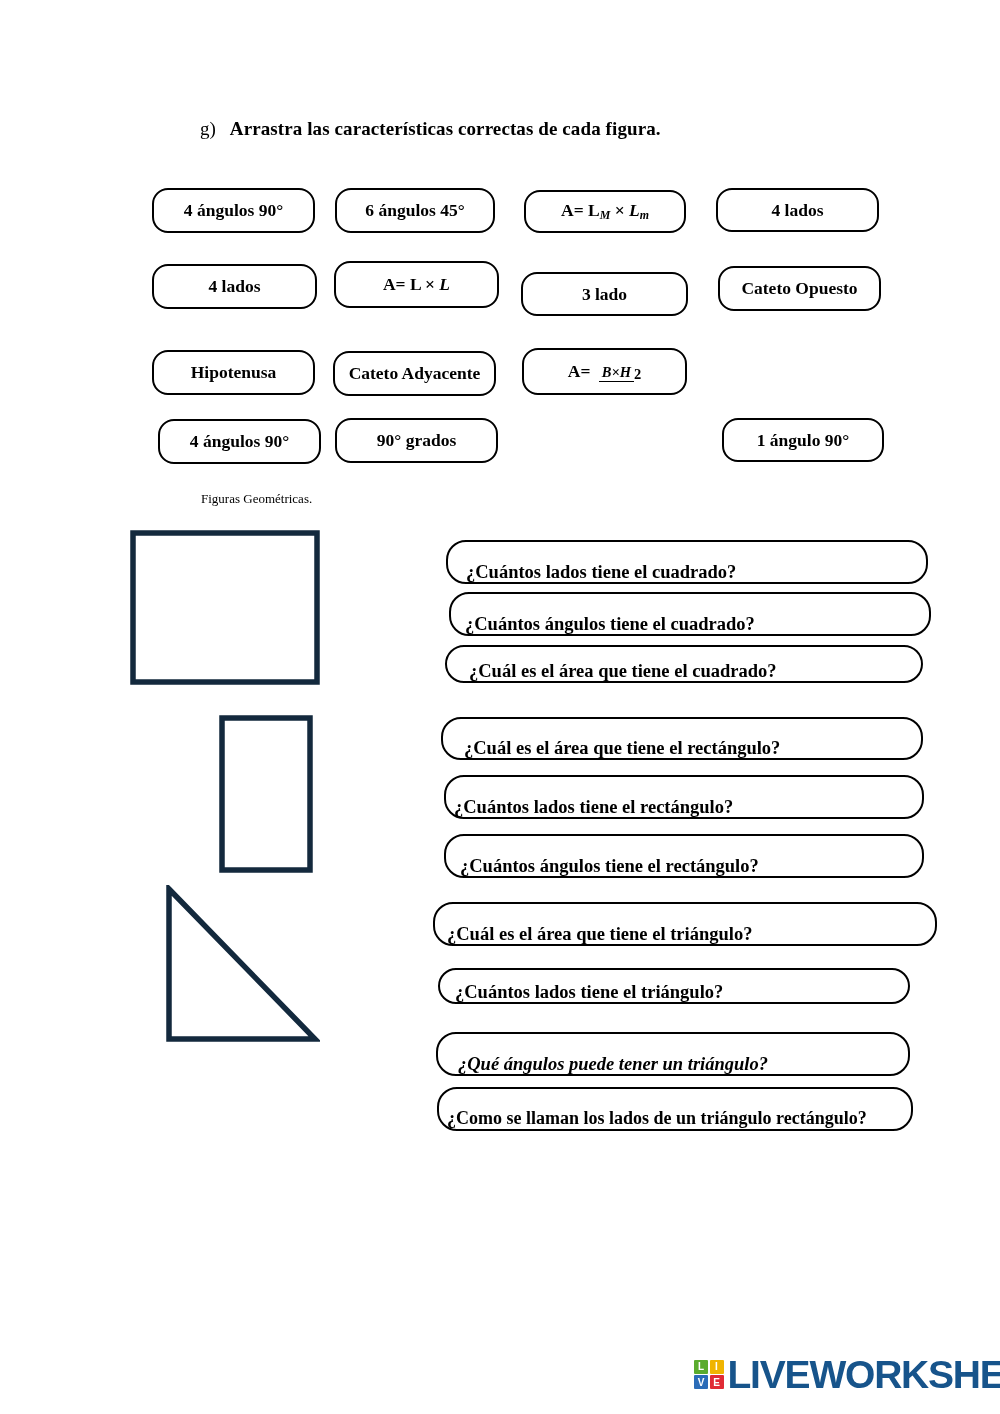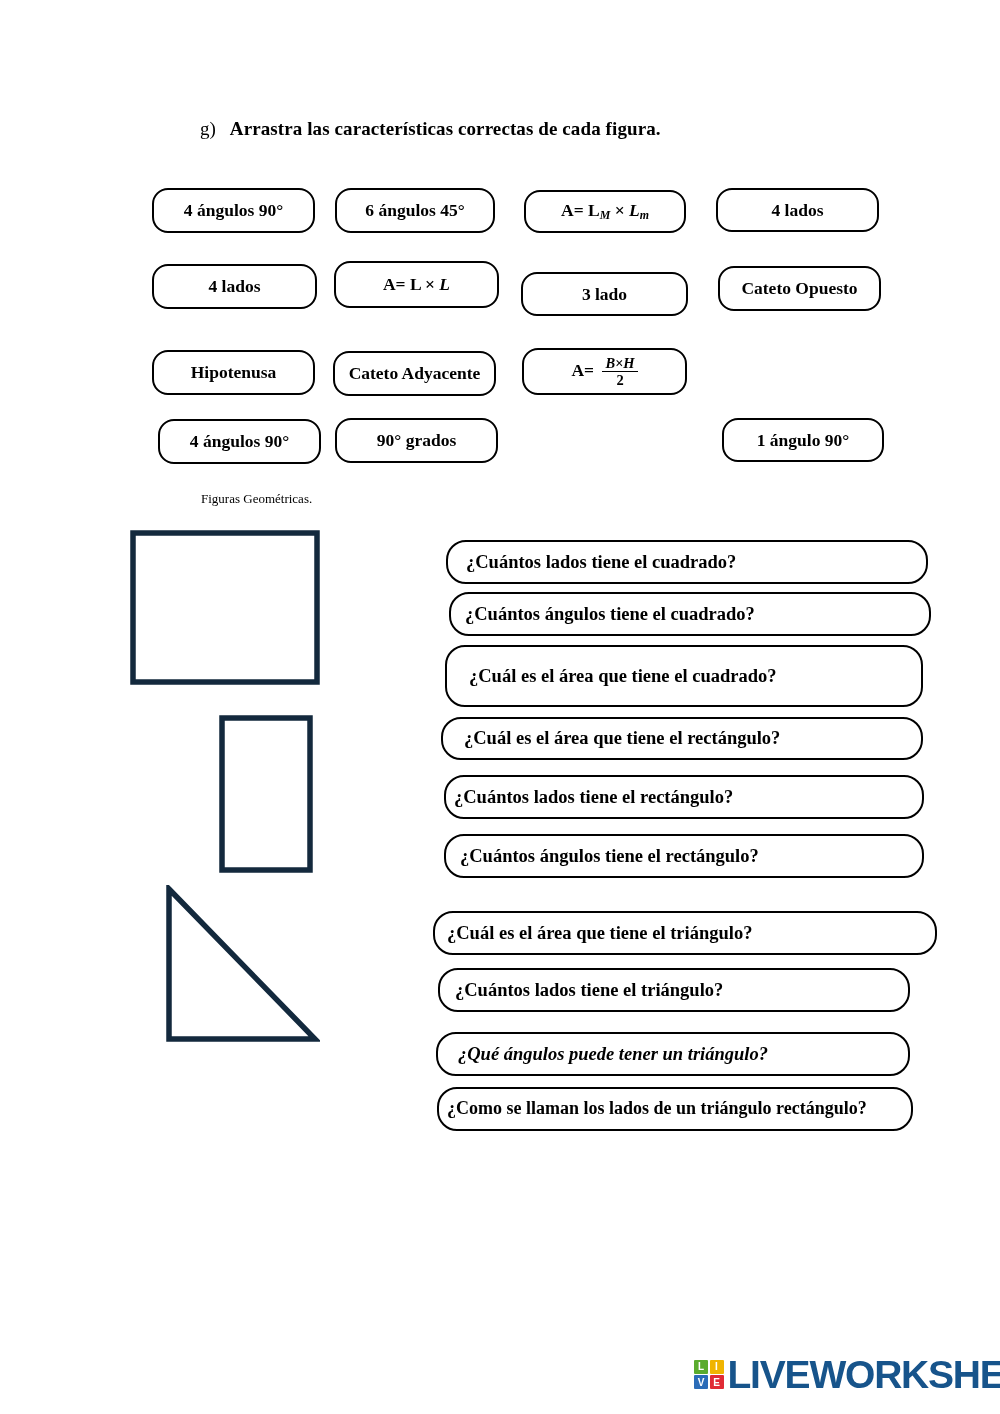--- a/index.html
+++ b/index.html
@@ -62,21 +62,21 @@
     font-style: italic;
     font-weight: bold;
   }
   .chip sub {
     font-size: 0.68em;
     font-style: italic;
     vertical-align: -0.28em;
   }
   .frac {
     display: inline-flex;
-    flex-direction: column;
+    flex-direction: row;
     align-items: center;
     vertical-align: middle;
     margin-left: 4px;
     line-height: 1;
   }
   .frac .num {
     font-size: 14.5px;
     font-style: italic;
     font-weight: bold;
     padding: 0 3px 1px 3px;
@@ -103,21 +103,21 @@
   }
 
   
   .qbox {
     position: absolute;
     box-sizing: border-box;
     background: #ffffff;
     border: 2.6px solid #000000;
     border-radius: 20px;
     display: flex;
-    align-items: center;
+    align-items: flex-end;
     font-size: 18.5px;
     font-weight: bold;
     line-height: 1.1;
     white-space: nowrap;
   }
 
   
   .logo {
     position: absolute;
     left: 694px;
@@ -246,41 +246,41 @@
   </svg>
 
   <div class="qbox" style="left:446px; top:540px; width:482px; height:44px; padding-left:18px;">
     <span>¿Cuántos lados tiene el cuadrado?</span>
   </div>
 
   <div class="qbox" style="left:449px; top:592px; width:482px; height:44px; padding-left:14px;">
     <span>¿Cuántos ángulos tiene el cuadrado?</span>
   </div>
 
-  <div class="qbox" style="left:445px; top:645px; width:478px; height:62px; padding-left:22px;">
+  <div class="qbox" style="left:445px; top:645px; width:478px; height:38px; padding-left:22px;">
     <span>¿Cuál es el área que tiene el cuadrado?</span>
   </div>
 
   <div class="qbox" style="left:441px; top:717px; width:482px; height:43px; padding-left:21px;">
     <span>¿Cuál es el área que tiene el rectángulo?</span>
   </div>
 
   <div class="qbox" style="left:444px; top:775px; width:480px; height:44px; padding-left:8px;">
     <span>¿Cuántos lados tiene el rectángulo?</span>
   </div>
 
   <div class="qbox" style="left:444px; top:834px; width:480px; height:44px; padding-left:14px;">
     <span>¿Cuántos ángulos tiene el rectángulo?</span>
   </div>
 
-  <div class="qbox" style="left:433px; top:902px; width:504px; height:44px; padding-left:12px;margin-top:9px;">
+  <div class="qbox" style="left:433px; top:902px; width:504px; height:44px; padding-left:12px;">
     <span>¿Cuál es el área que tiene el triángulo?</span>
   </div>
 
-  <div class="qbox" style="left:438px; top:968px; width:472px; height:44px; padding-left:15px;">
+  <div class="qbox" style="left:438px; top:968px; width:472px; height:36px; padding-left:15px;">
     <span>¿Cuántos lados tiene el triángulo?</span>
   </div>
 
   <div class="qbox" style="left:436px; top:1032px; width:474px; height:44px; padding-left:20px;font-style:italic;">
     <span>¿Qué ángulos puede tener un triángulo?</span>
   </div>
 
   <div class="qbox" style="left:437px; top:1087px; width:476px; height:44px; padding-left:8px; font-size:18px;">
     <span>¿Como se llaman los lados de un triángulo rectángulo?</span>
   </div>

